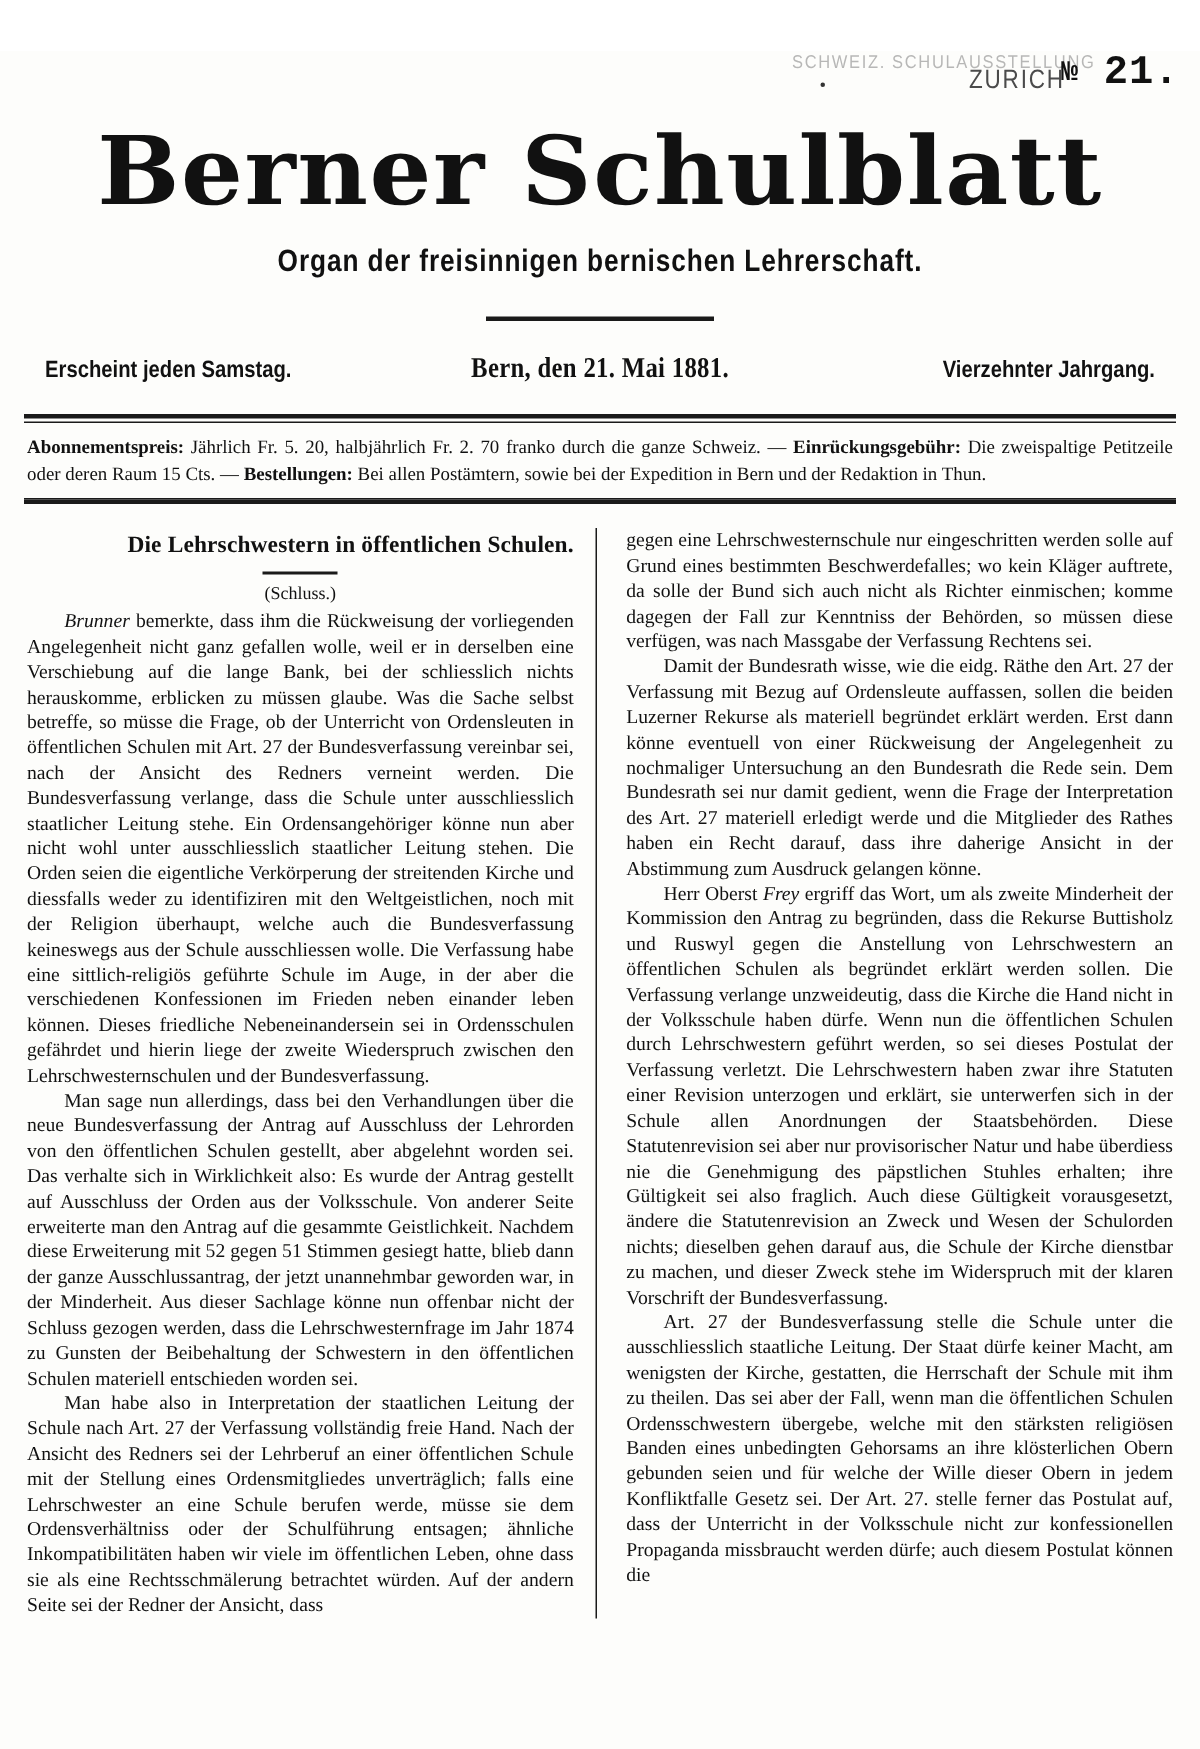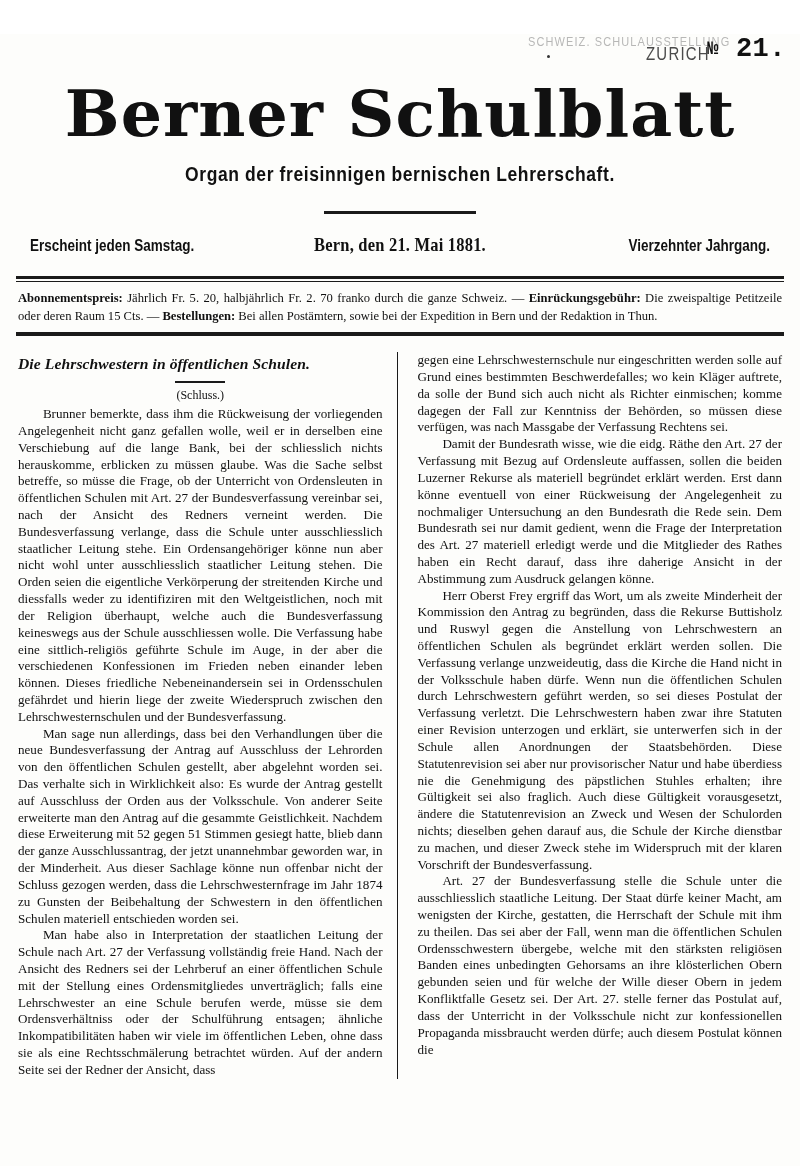--- a/index.html
+++ b/index.html
@@ -165,45 +165,44 @@
     font-size: 13.1px;
     line-height: 1.285;
     text-align: justify;
     text-justify: inter-word;
     hyphens: none;
   }
   .col-left  { padding-right: 14px; }
   .col-right { padding-left: 20px; border-left: 1.5px solid #1a1a1a; }
 
   .art-title {
-    text-align: left;
+    text-align: right;
     font-weight: bold;
     font-size: 15.6px;
     letter-spacing: .1px;
     margin: 2px 0 0 0;
-    font-style: italic;
   }
   .title-rule {
     width: 50px;
     height: 1.5px;
     background: #1a1a1a;
     margin: 7px auto 5px auto;
   }
   .art-sub {
     text-align: center;
     font-size: 12px;
     margin-bottom: 3px;
   }
 
   p.para {
     margin: 0;
     text-indent: 1.9em;
   }
   p.para.cont { text-indent: 0; }
-  .it { }
+  .it { font-style: italic; }
 </style>
 </head>
 <body>
 
 <div class="page">
 
   <div class="stamp">SCHWEIZ. SCHULAUSSTELLUNG</div>
 
   <div class="issueline">
     <div class="issue-no">

